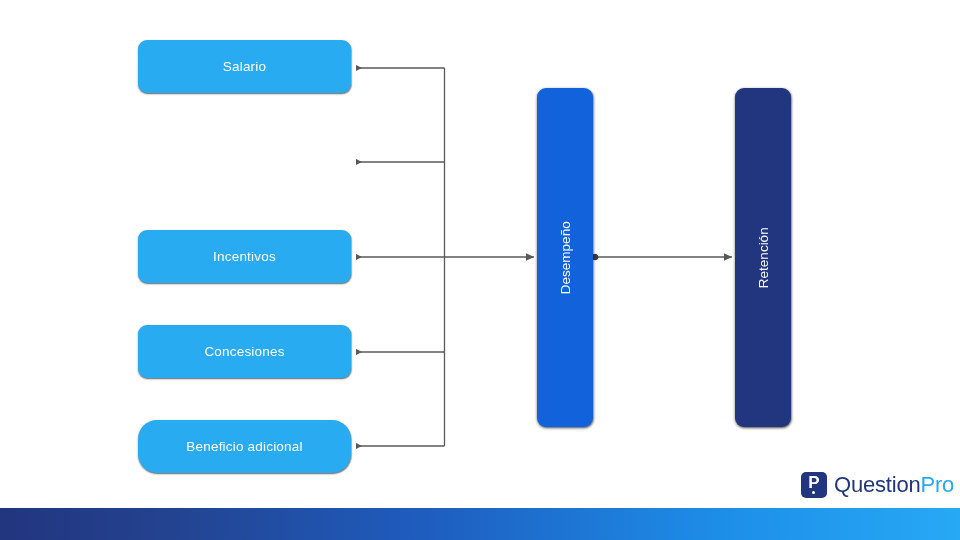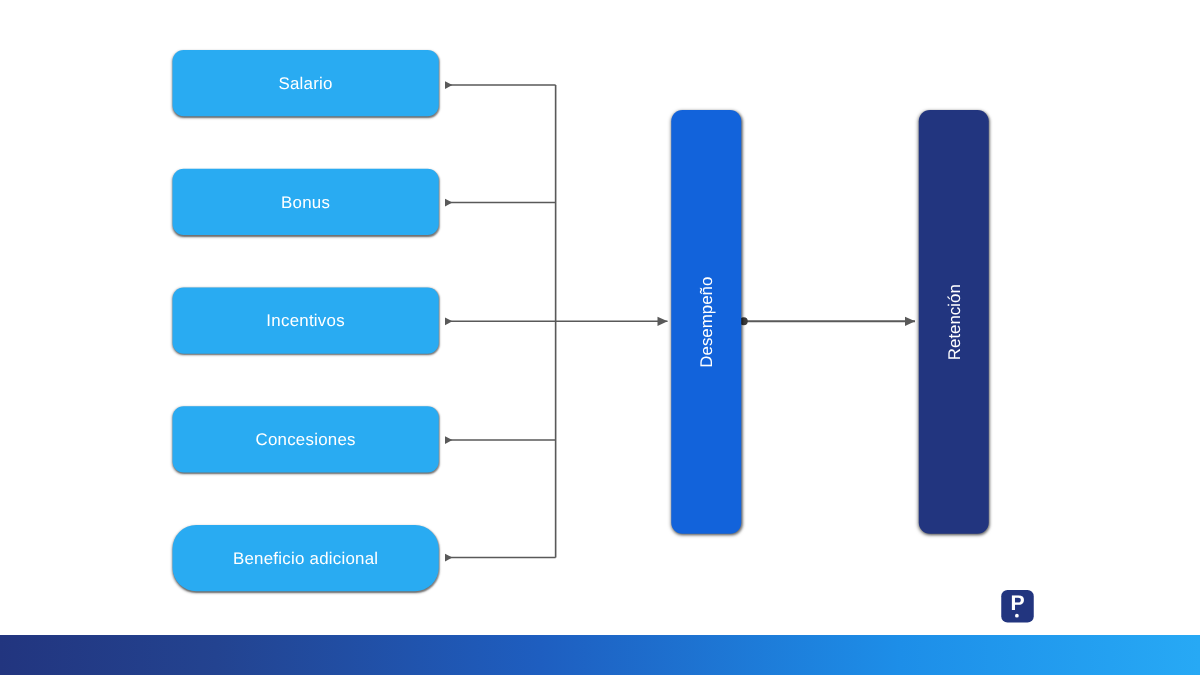--- a/index.html
+++ b/index.html
@@ -165,23 +165,20 @@
 
     <line x1="444.5" y1="257" x2="534" y2="257" stroke="#595959" stroke-width="1.3" marker-end="url(#arrow-right)"></line>
 
     <line x1="595" y1="257" x2="732" y2="257" stroke="#595959" stroke-width="1.6" marker-start="url(#dot-start)" marker-end="url(#arrow-right)"></line>
   </svg>
 
   <div class="factor-box" style="left:138px; top:40px;">
     <span class="factor-label">Salario</span>
   </div>
 
-  <div class="factor-box" style="left:138px; top:135px;">
-    <span class="factor-label">Bonus</span>
-  </div>
 
   <div class="factor-box" style="left:138px; top:230px;">
     <span class="factor-label">Incentivos</span>
   </div>
 
   <div class="factor-box" style="left:138px; top:325px;align-items:center;">
     <span class="factor-label">Concesiones</span>
   </div>
 
   <div class="factor-box" style="left:138px; top:420px;border-radius:19px;">
@@ -194,17 +191,20 @@
 
   <div class="pillar pillar-ret">
     <span class="pillar-label">Retención</span>
   </div>
 
   <div id="brand-logo">
     <div id="brand-mark">
       <div class="mark-p">P</div>
       <div class="mark-dot"></div>
     </div>
+    <div id="brand-wordmark">
+      <span class="wm-question">Question</span><span class="wm-pro">Pro</span>
+    </div>
   </div>
 
   <div id="footer-bar"></div>
 
 </div>
 
 </body></html>

